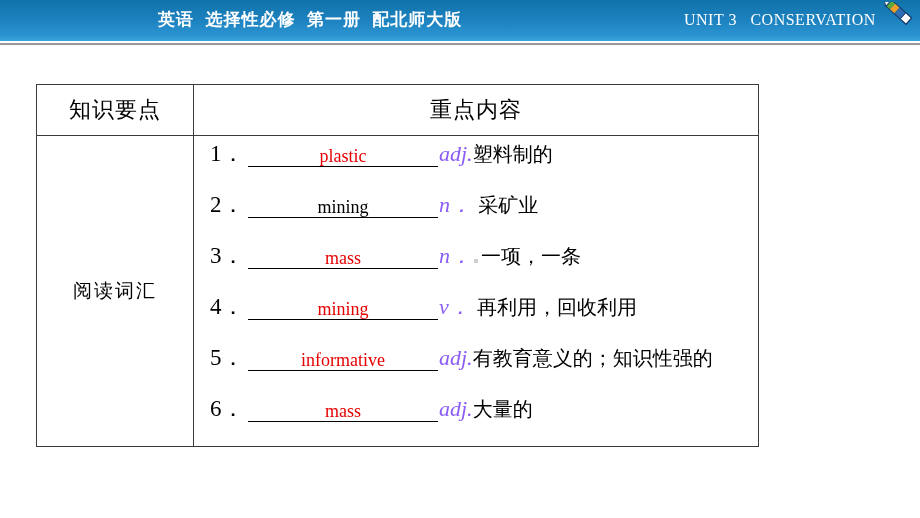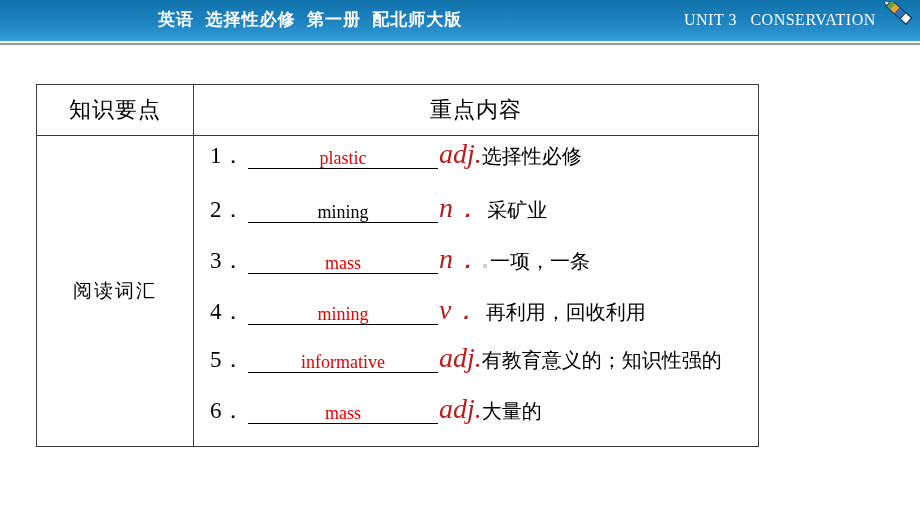--- a/index.html
+++ b/index.html
@@ -139,22 +139,22 @@
     font-family: "Liberation Serif", serif;
     font-size: 18px;
     color: #e60000;
     line-height: 1.05;
     position: relative;
     top: 1px;
   }
   .v-pos {
     font-family: "Liberation Serif", serif;
     font-style: italic;
-    font-size: 28px;
-    color: #b91c1c;
+    font-size: 22px;
+    color: #8b5cf6;
     margin-left: 1px;
   }
   .v-meaning {
     font-family: "DejaVu Sans", sans-serif;
     font-size: 20px;
     color: #000000;
     margin-left: 0px;
     letter-spacing: 0px;
   }
   .dot-artifact {
@@ -202,21 +202,21 @@
       <td class="hdr">
         <span class="hdr-cn">重点内容</span>
       </td>
     </tr>
     <tr>
       <td id="cat-cell" class="col-head">
         <span class="cat-label">阅读词汇</span>
       </td>
       <td id="content-cell">
         <div id="vocab-list">
-            <div class="vocab-line"><span class="v-num">1．</span><span class="v-blank" style="color: rgb(230, 0, 0);">plastic</span><span class="v-pos">adj.</span><span class="v-meaning">选择性必修</span></div>
+            <div class="vocab-line"><span class="v-num">1．</span><span class="v-blank" style="color: rgb(230, 0, 0);">plastic</span><span class="v-pos">adj.</span><span class="v-meaning">塑料制的</span></div>
             <div class="vocab-line"><span class="v-num">2．</span><span class="v-blank" style="color: #000000;">mining</span><span class="v-pos">n．</span><span class="v-meaning"> 采矿业</span></div>
             <div class="vocab-line"><span class="v-num">3．</span><span class="v-blank" style="color: rgb(230, 0, 0);">mass</span><span class="v-pos">n．</span><span class="dot-artifact"></span><span class="v-meaning">一项，一条</span></div>
             <div class="vocab-line"><span class="v-num">4．</span><span class="v-blank" style="color: rgb(230, 0, 0);">mining</span><span class="v-pos">v．</span><span class="v-meaning"> 再利用，回收利用</span></div>
             <div class="vocab-line"><span class="v-num">5．</span><span class="v-blank" style="color: rgb(230, 0, 0);">informative</span><span class="v-pos">adj.</span><span class="v-meaning">有教育意义的；知识性强的</span></div>
             <div class="vocab-line"><span class="v-num">6．</span><span class="v-blank" style="color: rgb(230, 0, 0);">mass</span><span class="v-pos">adj.</span><span class="v-meaning">大量的</span></div>
           </div>
       </td>
     </tr>
   </tbody>
 </table>

